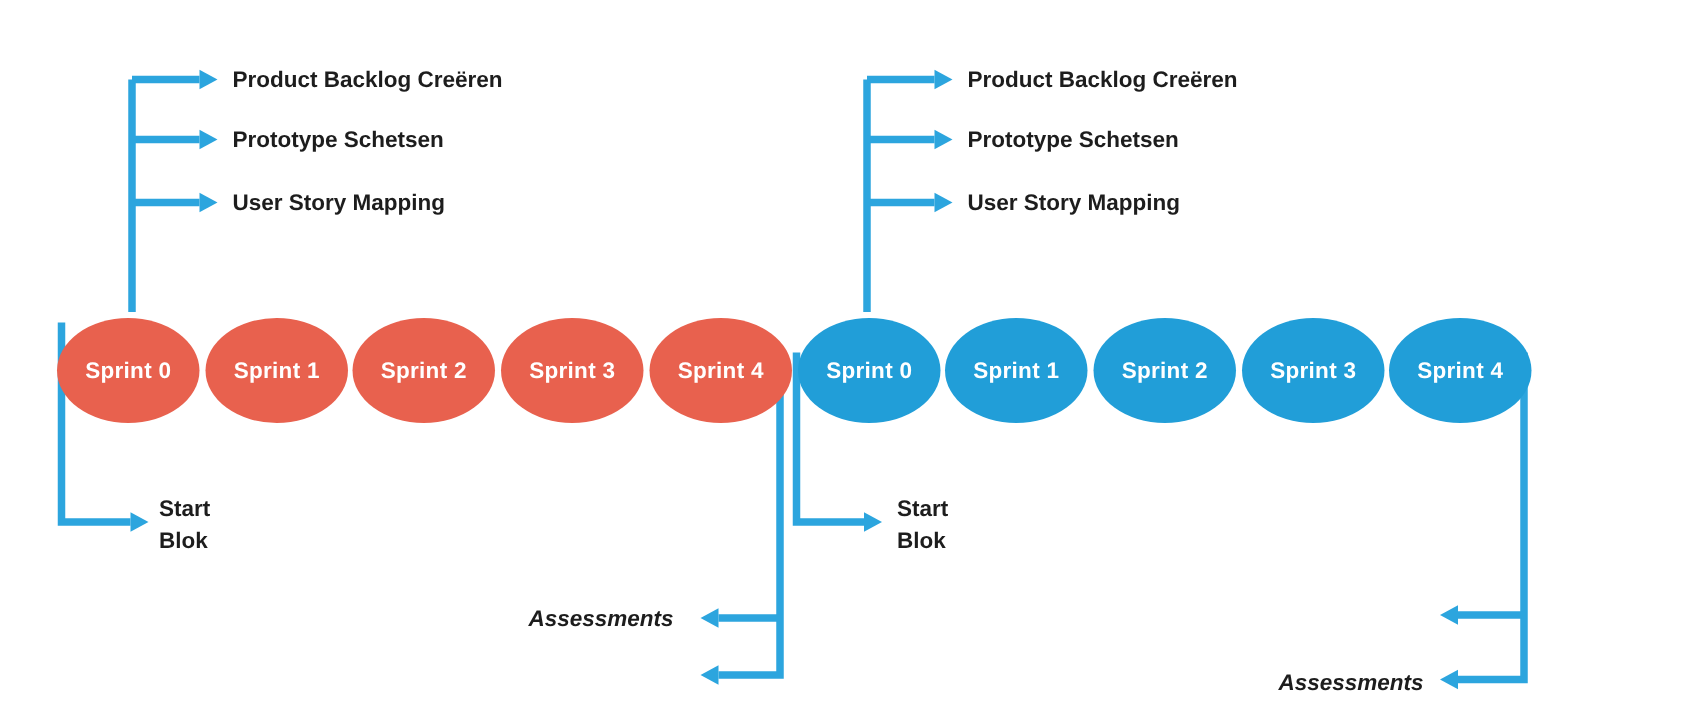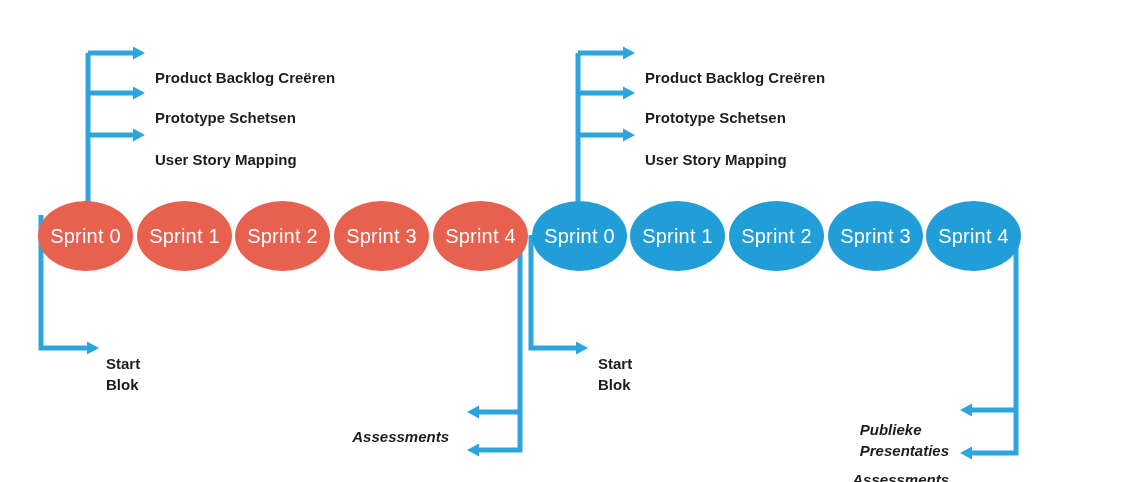--- a/index.html
+++ b/index.html
@@ -16,37 +16,36 @@
     background:#ffffff;
     overflow:hidden;
     font-family:"Liberation Sans", sans-serif;
   }
   .connectors{
     position:absolute;left:0;top:0;width:1135px;height:482px;z-index:1;
   }
   .connectors path{stroke:var(--line-blue);stroke-width:5;fill:none;}
   .connectors polygon{fill:var(--line-blue);}
   .circle{
-    position:absolute;top:201px;width:95px;height:70px;
+    position:absolute;top:212px;width:95px;height:70px;
     border-radius:50%;
     z-index:2;
     display:flex;align-items:center;justify-content:center;
     color:var(--circle-text);
-    font-size:20px;font-weight:normal;
+    font-size:15px;font-weight:bold;
     letter-spacing:.2px;
   }
   .circle.red{background:var(--red-circle);}
   .circle.blue{background:var(--blue-circle);}
   .lbl{
     position:absolute;z-index:3;
     color:var(--text-dark);
     font-size:15px;font-weight:bold;
     line-height:21px;
     white-space:pre-line;
-    margin-top:24px;
   }
   .lbl.right{text-align:left;font-style:italic;}
 </style>
 </head>
 <body>
 
 <div class="stage">
 
   <svg class="connectors" viewBox="0 0 1135 482" xmlns="http://www.w3.org/2000/svg">
 
@@ -115,17 +114,15 @@
 
   <div class="lbl right" style="right:686px;top:402px">Assessments</div>
 
   <div class="lbl" style="left:645px;top:43px">Product Backlog Creëren</div>
   <div class="lbl" style="left:645px;top:83px">Prototype Schetsen</div>
   <div class="lbl" style="left:645px;top:125px">User Story Mapping</div>
 
   <div class="lbl" style="left:598px;top:329px">Start
 Blok</div>
 
-  <div class="lbl right" style="right:186px;top:395px">Publieke
-Presentaties</div>
   <div class="lbl right" style="right:186px;top:445px">Assessments</div>
 
 </div>
 
 </body></html>

